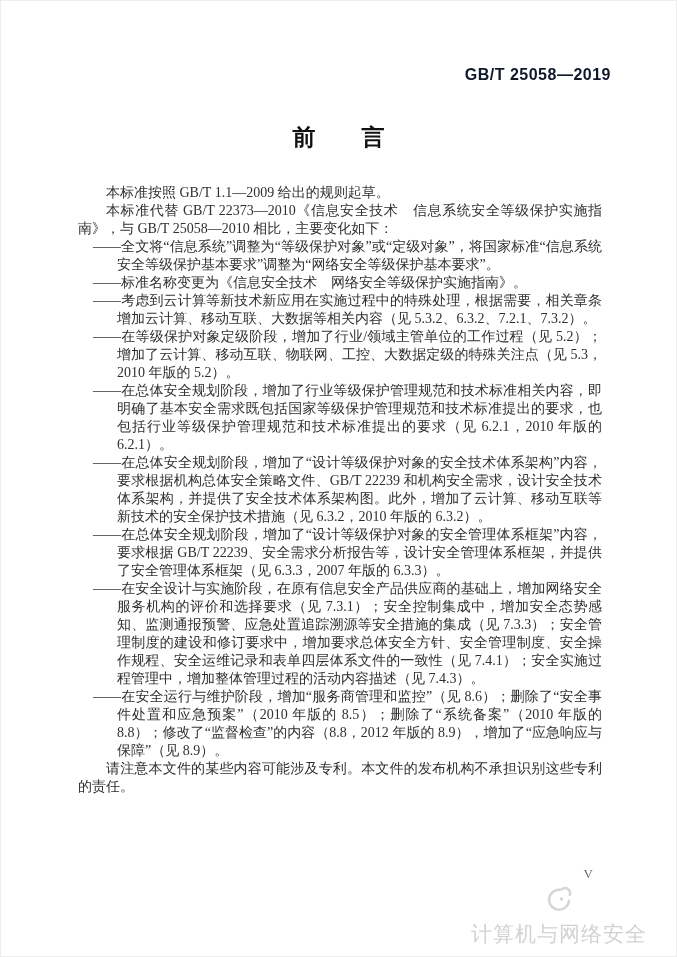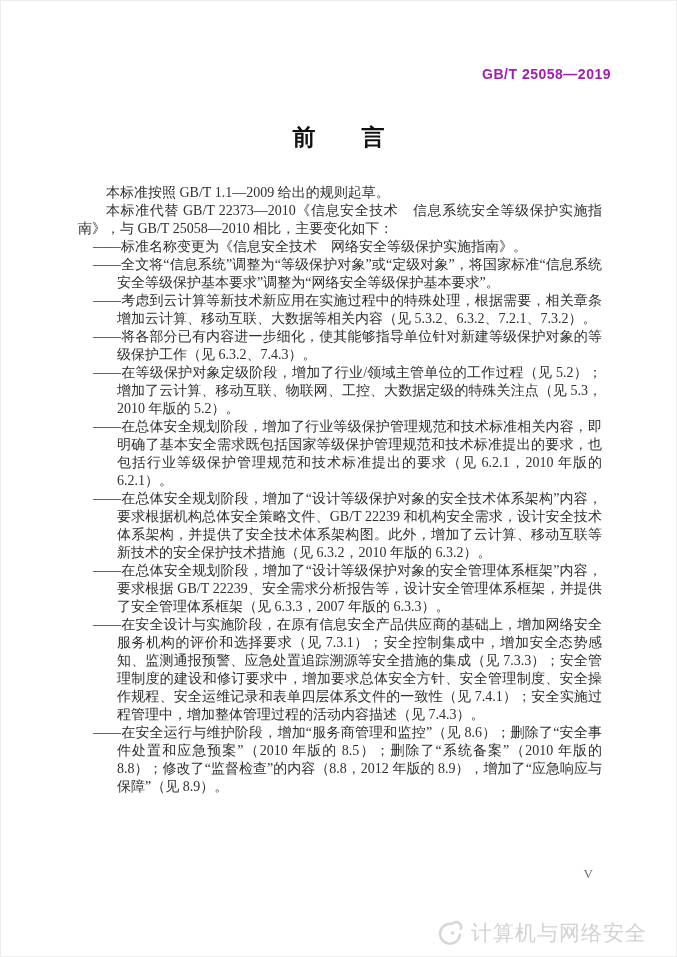--- a/index.html
+++ b/index.html
@@ -10,23 +10,23 @@
     overflow: hidden;
     box-shadow: inset 0 0 0 1px #ededed;
     font-family: "Liberation Serif", "DejaVu Serif", serif;
     color: #2e2e2e;
   }
   .doc-code {
     position: absolute;
     top: 66px; right: 66px;
     font-family: "Liberation Sans", "DejaVu Sans", sans-serif;
     font-weight: bold;
-    font-size: 14px;
+    font-size: 16px;
     letter-spacing: 0.5px;
-    color: #a21caf;
+    color: #0f172a;
   }
   .doc-title {
     position: absolute;
     top: 122px; left: 0; right: 0;
     text-align: center;
     font-family: Liberation Sans, sans-serif;
     font-weight: bold;
     font-size: 23px;
     color: #111;
     margin: 0;
@@ -60,49 +60,50 @@
     font-family: "Liberation Serif", "DejaVu Serif", serif;
   }
   .watermark {
     position: absolute;
     right: 30px; bottom: 9px;
     display: flex;
     align-items: center;
     gap: 6px;
     color: #d2d2d2;
     user-select: none;
+    flex-direction: column;
   }
   .watermark-text {
     font-family: "Liberation Sans", "DejaVu Sans", sans-serif;
     font-size: 21px;
     letter-spacing: 1px;
     color: #d2d2d2;
   }
   .watermark-logo { width: 30px; height: 30px; display: block; }
 </style>
 </head>
 <body>
 
 <div class="doc-code">GB/T 25058—2019</div>
 
 <h1 class="doc-title">前　　言</h1>
 
 <div class="content">
   <p class="para">本标准按照 GB/T 1.1—2009 给出的规则起草。</p>
   <p class="para">本标准代替 GB/T 22373—2010《信息安全技术　信息系统安全等级保护实施指南》，与 GB/T 25058—2010 相比，主要变化如下：</p>
+  <div class="change-item">——全文将“信息系统”调整为“等级保护对象”或“定级对象”，将国家标准“信息系统安全等级保护基本要求”调整为“网络安全等级保护基本要求”。</div>
   <div class="change-item">——标准名称变更为《信息安全技术　网络安全等级保护实施指南》。</div>
-  <div class="change-item">——全文将“信息系统”调整为“等级保护对象”或“定级对象”，将国家标准“信息系统安全等级保护基本要求”调整为“网络安全等级保护基本要求”。</div>
   <div class="change-item">——考虑到云计算等新技术新应用在实施过程中的特殊处理，根据需要，相关章条增加云计算、移动互联、大数据等相关内容（见 5.3.2、6.3.2、7.2.1、7.3.2）。</div>
-  <div class="change-item">——将各部分已有内容进一步细化，使其能够指导单位针对新建等级保护对象的等级保护工作（见 6.3.2、7.4.3）。</div>
   <div class="change-item">——在等级保护对象定级阶段，增加了行业/领域主管单位的工作过程（见 5.2）；增加了云计算、移动互联、物联网、工控、大数据定级的特殊关注点（见 5.3，2010 年版的 5.2）。</div>
   <div class="change-item">——在总体安全规划阶段，增加了行业等级保护管理规范和技术标准相关内容，即明确了基本安全需求既包括国家等级保护管理规范和技术标准提出的要求，也包括行业等级保护管理规范和技术标准提出的要求（见 6.2.1，2010 年版的 6.2.1）。</div>
   <div class="change-item">——在总体安全规划阶段，增加了“设计等级保护对象的安全技术体系架构”内容，要求根据机构总体安全策略文件、GB/T 22239 和机构安全需求，设计安全技术体系架构，并提供了安全技术体系架构图。此外，增加了云计算、移动互联等新技术的安全保护技术措施（见 6.3.2，2010 年版的 6.3.2）。</div>
   <div class="change-item">——在总体安全规划阶段，增加了“设计等级保护对象的安全管理体系框架”内容，要求根据 GB/T 22239、安全需求分析报告等，设计安全管理体系框架，并提供了安全管理体系框架（见 6.3.3，2007 年版的 6.3.3）。</div>
   <div class="change-item">——在安全设计与实施阶段，在原有信息安全产品供应商的基础上，增加网络安全服务机构的评价和选择要求（见 7.3.1）；安全控制集成中，增加安全态势感知、监测通报预警、应急处置追踪溯源等安全措施的集成（见 7.3.3）；安全管理制度的建设和修订要求中，增加要求总体安全方针、安全管理制度、安全操作规程、安全运维记录和表单四层体系文件的一致性（见 7.4.1）；安全实施过程管理中，增加整体管理过程的活动内容描述（见 7.4.3）。</div>
   <div class="change-item">——在安全运行与维护阶段，增加“服务商管理和监控”（见 8.6）；删除了“安全事件处置和应急预案”（2010 年版的 8.5）；删除了“系统备案”（2010 年版的 8.8）；修改了“监督检查”的内容（8.8，2012 年版的 8.9），增加了“应急响应与保障”（见 8.9）。</div>
+  <p class="patent-note">请注意本文件的某些内容可能涉及专利。本文件的发布机构不承担识别这些专利的责任。</p>
 </div>
 
 <div class="page-number">V</div>
 
 <div class="watermark">
   <span class="watermark-logo">
     <svg viewBox="0 0 36 36" width="30" height="30">
       <path d="M 30 20 A 12 12 0 1 1 20 7" fill="none" stroke="#d6d6d6" stroke-width="3" stroke-linecap="round"></path>
       <path d="M 22 6 A 6 6 0 0 1 31 13" fill="none" stroke="#d6d6d6" stroke-width="3" stroke-linecap="round"></path>
       <circle cx="21" cy="18" r="2.2" fill="#d6d6d6"></circle>

